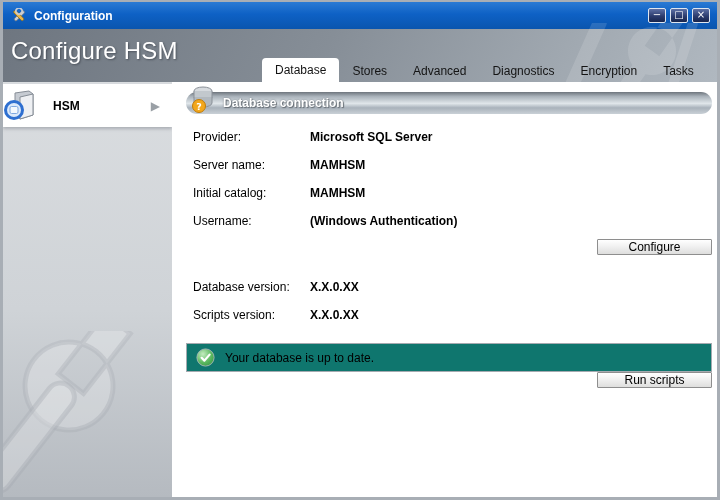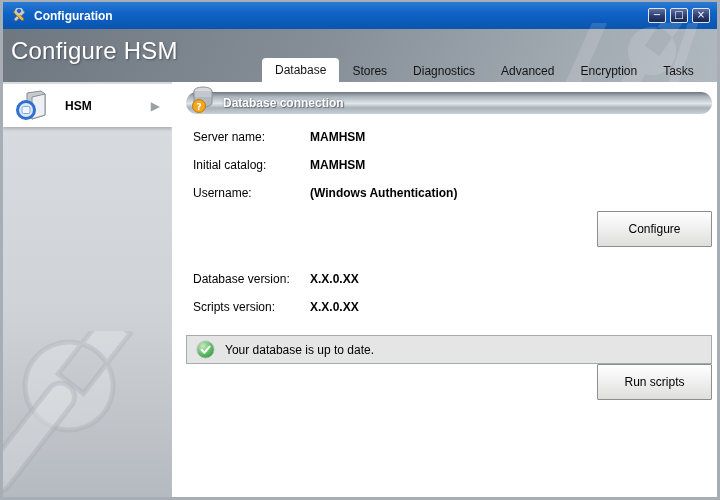--- a/index.html
+++ b/index.html
@@ -66,21 +66,21 @@
     width: 169px; flex: 0 0 169px;
     background: linear-gradient(180deg, #dadde0 0%, #cfd3d7 55%, #b5bac0 100%);
     position: relative; overflow: hidden;
   }
   .sidebar-watermark { position: absolute; left: -14px; bottom: -18px; opacity: 0.5; }
 
   .hsm-item {
     position: absolute; top: 2px; left: 0;
     width: 169px; height: 43px; background: #fff;
     display: flex; align-items: center;
-    padding-left: 12px; gap: 14px;
+    gap: 14px;
     box-shadow: 0 2px 3px rgba(90,95,105,0.35);
     cursor: default;
   }
   .hsm-label { font-size: 12px; font-weight: bold; color: #000; }
   .hsm-arrow {
     margin-left: auto; margin-right: 12px;
     color: #9aa0a6; font-size: 12px;
     font-family: "DejaVu Sans", sans-serif;
     text-shadow: 0 1px 1px #fff;
   }
@@ -101,31 +101,31 @@
 
   
   .fields { padding: 9px 0 0 7px; }
   .row { display: flex; align-items: center; height: 28px; }
   .flabel { width: 117px; font-size: 12px; color: #000; }
   .fvalue { font-size: 12px; font-weight: bold; color: #000; }
 
   
   .btn-row { display: flex; justify-content: flex-end; margin: 4px 0 9px 0; }
   .btn {
-    width: 115px; height: 36px;
+    width: 115px; height: 16px;
     background: linear-gradient(180deg, #ffffff 0%, #f1f1f1 45%, #dededd 100%);
     border: 1px solid #8e8e8e; border-radius: 1px;
     font-size: 12px; color: #000; font-family: "Liberation Sans", sans-serif;
     cursor: default;
   }
 
   
   .status-box {
     margin-top: 14px; height: 29px;
-    border: 1px solid #a5aab0; background: #e5e5e5;
+    border: 1px solid #a5aab0; background: #0f766e;
     display: flex; align-items: center; gap: 10px; padding: 0 9px;
   }
   .status-text { font-size: 12px; color: #000; }
   .run-row { display: flex; justify-content: flex-end; }
 </style>
 </head>
 <body>
 
 <div class="window">
 
@@ -155,22 +155,22 @@
           </g>
           <rect x="20" y="-10" width="14" height="90" rx="6" transform="rotate(24 27 35)"></rect>
           <rect x="120" y="-6" width="10" height="80" rx="5" transform="rotate(18 125 34)"></rect>
         </g>
       </svg>
     </span>
     <span class="header-title">Configure HSM</span>
     <div class="tabs">
       <div class="tab active">Database</div>
       <div class="tab">Stores</div>
+      <div class="tab">Advanced</div>
       <div class="tab">Diagnostics</div>
-      <div class="tab">Advanced</div>
       <div class="tab">Encryption</div>
       <div class="tab">Tasks</div>
     </div>
   </div>
 
   <div class="content">
 
     <div class="sidebar">
       <span class="sidebar-watermark">
         <svg width="180" height="180" viewBox="0 0 180 180">
@@ -204,20 +204,24 @@
             <path d="M4 12 v6 a9 4 0 0 0 18 0 v-6" fill="#b2b9bf" stroke="#8a9098" stroke-width="1"></path>
             <circle cx="9" cy="21" r="6.5" fill="#f2a71d" stroke="#c07c0a" stroke-width="1"></circle>
             <text x="9" y="24.5" font-size="9.5" font-weight="bold" fill="#fff" text-anchor="middle" font-family="DejaVu Sans">?</text>
           </svg>
         </span>
         <div class="bar-title">Database connection</div>
       </div>
 
       <div class="fields">
         <div class="row">
+          <span class="flabel">Provider:</span>
+          <span class="fvalue">Microsoft SQL Server</span>
+        </div>
+        <div class="row">
           <span class="flabel">Server name:</span>
           <span class="fvalue">MAMHSM</span>
         </div>
         <div class="row">
           <span class="flabel">Initial catalog:</span>
           <span class="fvalue">MAMHSM</span>
         </div>
         <div class="row">
           <span class="flabel">Username:</span>
           <span class="fvalue">(Windows Authentication)</span>

